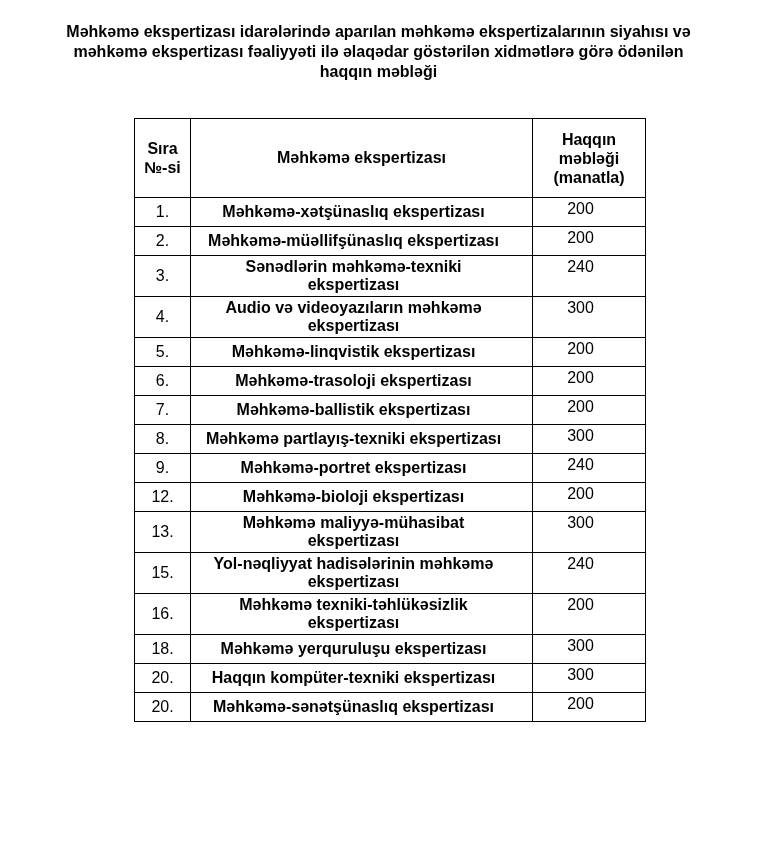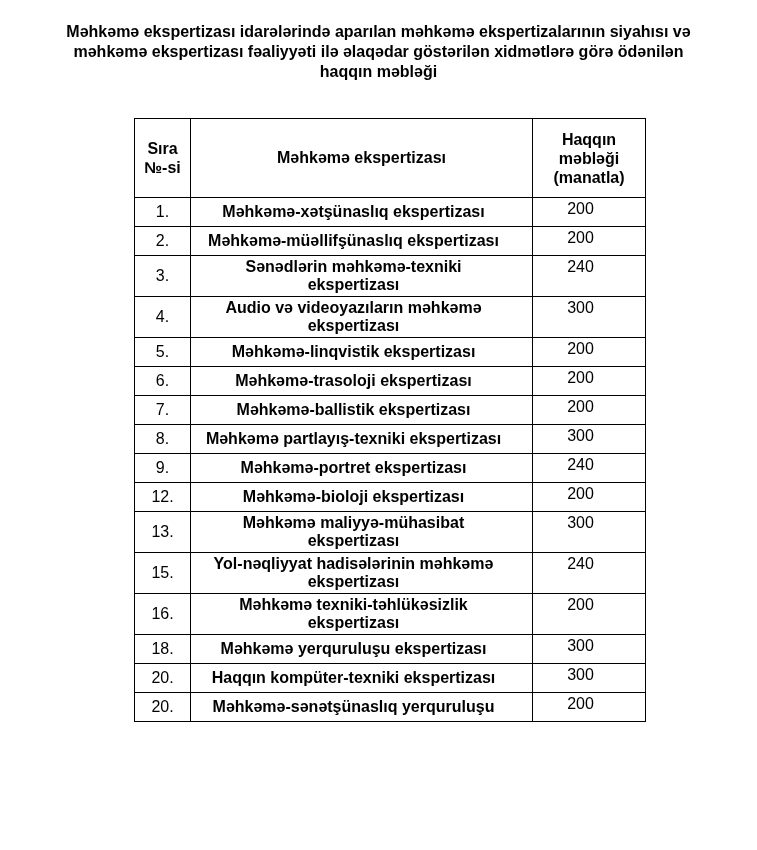--- a/index.html
+++ b/index.html
@@ -185,19 +185,19 @@
           <td class="c-name">Məhkəmə yerquruluşu ekspertizası</td>
           <td class="c-fee">300</td>
         </tr>
         <tr>
           <td class="c-num">20.</td>
           <td class="c-name">Haqqın kompüter-texniki ekspertizası</td>
           <td class="c-fee">300</td>
         </tr>
         <tr>
           <td class="c-num">20.</td>
-          <td class="c-name">Məhkəmə-sənətşünaslıq yerquruluşu</td>
+          <td class="c-name">Məhkəmə-sənətşünaslıq ekspertizası</td>
           <td class="c-fee">200</td>
         </tr>
       </tbody>
   </table>
 
 </div>
 
 </body></html>

